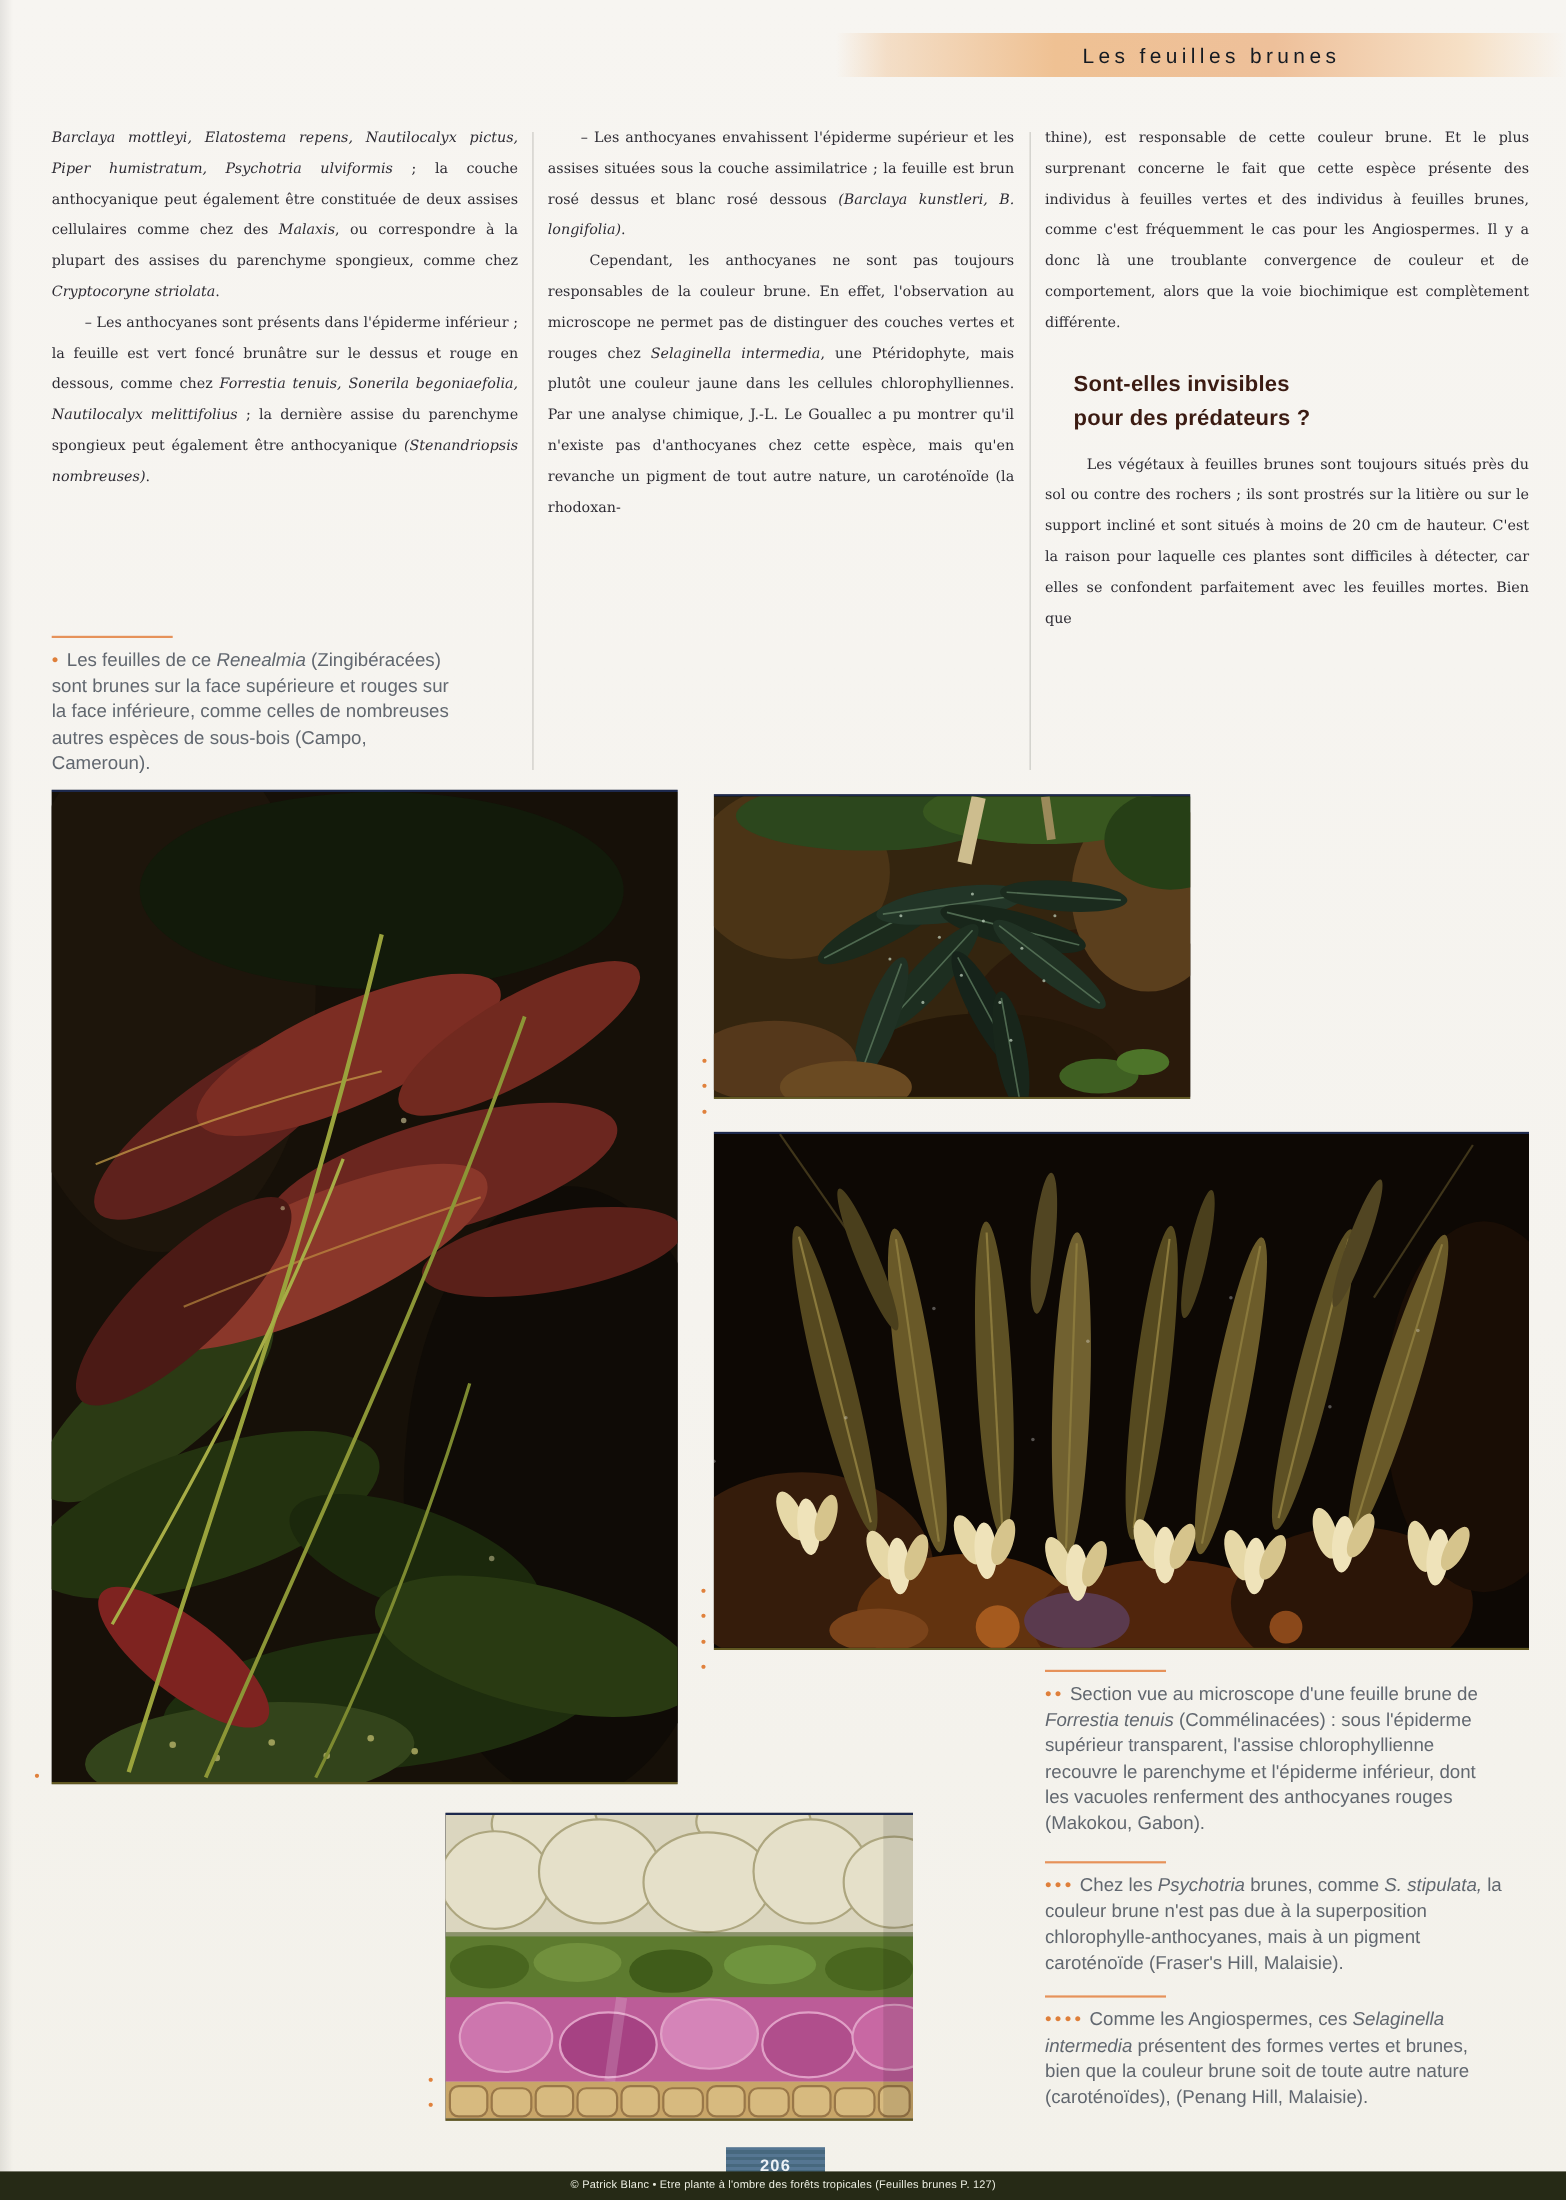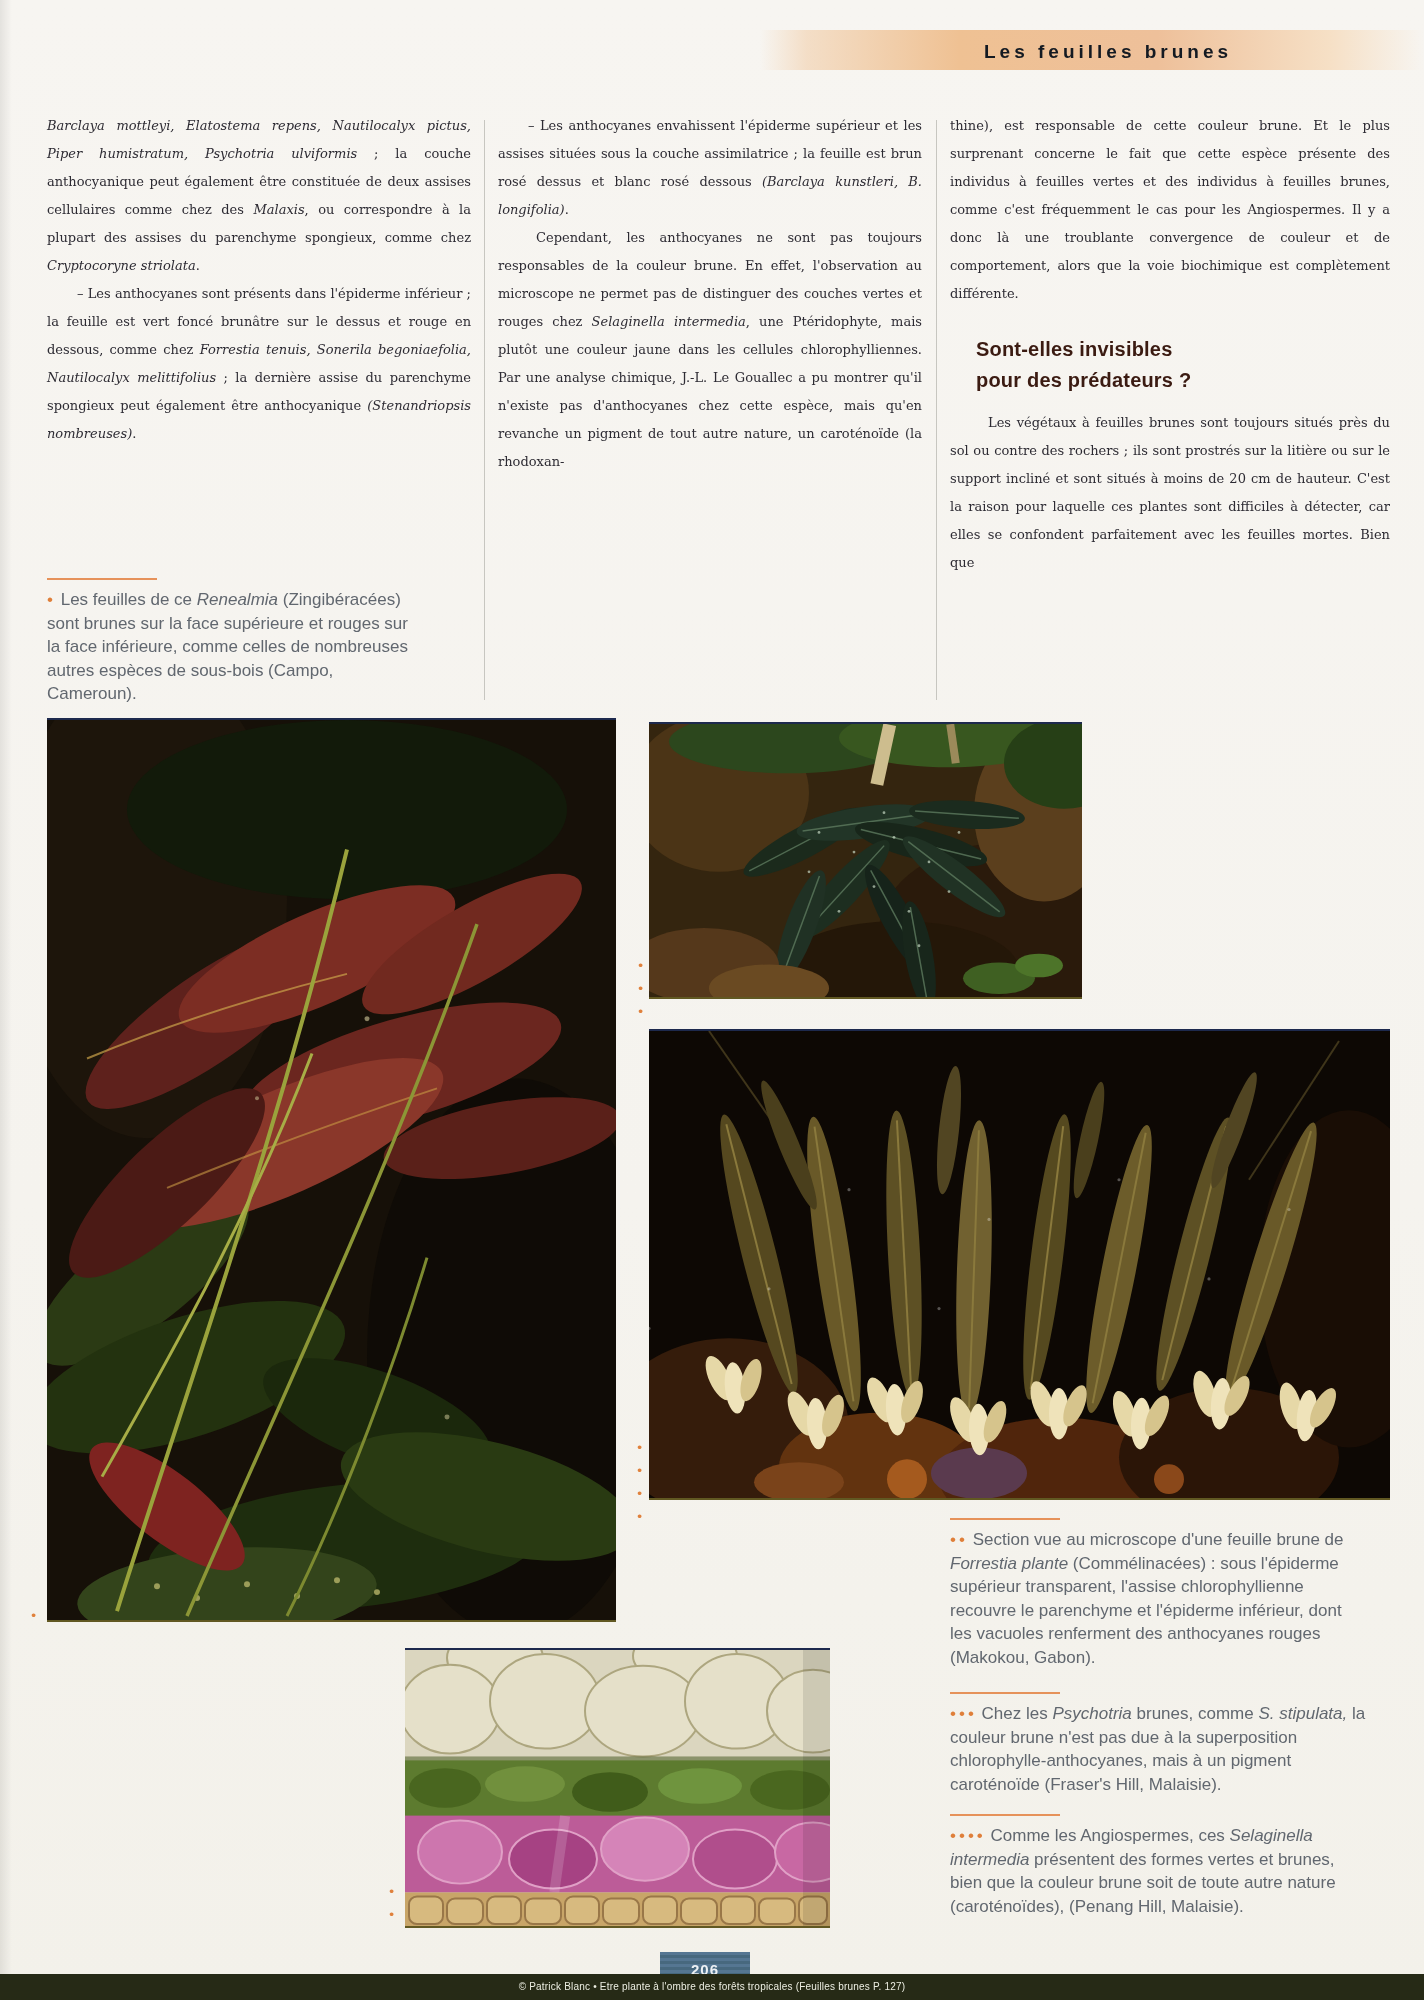--- a/index.html
+++ b/index.html
@@ -3,21 +3,21 @@
 <meta charset="utf-8">
 <title>Les feuilles brunes — p.127</title>
 <style>
   html,body{margin:0;padding:0;background:#f5f3ee;}
   .page{position:relative;width:1424px;height:2000px;background:linear-gradient(180deg,#f7f5f1 0%,#f5f3ee 60%,#f3f1ea 100%);overflow:hidden;font-family:"DejaVu Serif",serif;}
   .page::before{content:"";position:absolute;left:0;top:0;width:12px;height:2000px;background:linear-gradient(90deg,rgba(0,0,0,.08),rgba(0,0,0,0));pointer-events:none;}
 
   
   .header-band{position:absolute;left:760px;top:30px;width:664px;height:40px;
     background:linear-gradient(90deg,rgba(240,199,157,0) 0%,rgba(240,199,157,.5) 7%,#efc193 30%,#eec09a 60%,#f6e0c6 86%,rgba(255,255,255,0) 100%);}
-  .header-title{position:absolute;left:984px;top:41px;font-family:"Liberation Sans",sans-serif;font-weight:bold;font-size:19px;letter-spacing:4px;color:#141a22;white-space:nowrap;}
+  .header-title{position:absolute;left:984px;top:41px;font-family:"Liberation Sans",sans-serif;font-weight:normal;font-size:19px;letter-spacing:4px;color:#141a22;white-space:nowrap;}
 
   
   .col{position:absolute;top:112px;}
   #col1{left:47px;width:424px;}
   #col2{left:498px;width:424px;}
   #col3{left:950px;width:440px;}
   .vrule{position:absolute;top:120px;height:580px;width:1px;background:#c7c6c0;}
   #vr1{left:484px;} #vr2{left:936px;}
 
   p.body{margin:0;font-size:13px;line-height:28px;text-align:justify;color:#2d2b33;}
@@ -336,21 +336,21 @@
     </svg>
   </div>
 
   <div class="vdots" id="mk1">•</div>
   <div class="vdots" id="mk2">••</div>
   <div class="vdots" id="mk3">•••</div>
   <div class="vdots" id="mk4">••••</div>
 
   <div class="note" id="cap1">
     <div class="orange-rule"></div>
-    <p class="caption"><span class="cdots">••</span> Section vue au microscope d'une feuille brune de <i>Forrestia plante</i> (Commélinacées) : sous l'épiderme supérieur transparent, l'assise chlorophyllienne recouvre le parenchyme et l'épiderme inférieur, dont les vacuoles renferment des anthocyanes rouges (Makokou, Gabon).</p>
+    <p class="caption"><span class="cdots">••</span> Section vue au microscope d'une feuille brune de <i>Forrestia tenuis</i> (Commélinacées) : sous l'épiderme supérieur transparent, l'assise chlorophyllienne recouvre le parenchyme et l'épiderme inférieur, dont les vacuoles renferment des anthocyanes rouges (Makokou, Gabon).</p>
   </div>
   <div class="note" id="cap2">
     <div class="orange-rule"></div>
     <p class="caption"><span class="cdots">•••</span> Chez les <i>Psychotria</i> brunes, comme <i>S. stipulata,</i> la couleur brune n'est pas due à la superposition chlorophylle-anthocyanes, mais à un pigment caroténoïde (Fraser's Hill, Malaisie).</p>
   </div>
   <div class="note" id="cap3">
     <div class="orange-rule"></div>
     <p class="caption"><span class="cdots">••••</span> Comme les Angiospermes, ces <i>Selaginella intermedia</i> présentent des formes vertes et brunes, bien que la couleur brune soit de toute autre nature (caroténoïdes), (Penang Hill, Malaisie).</p>
   </div>
 

